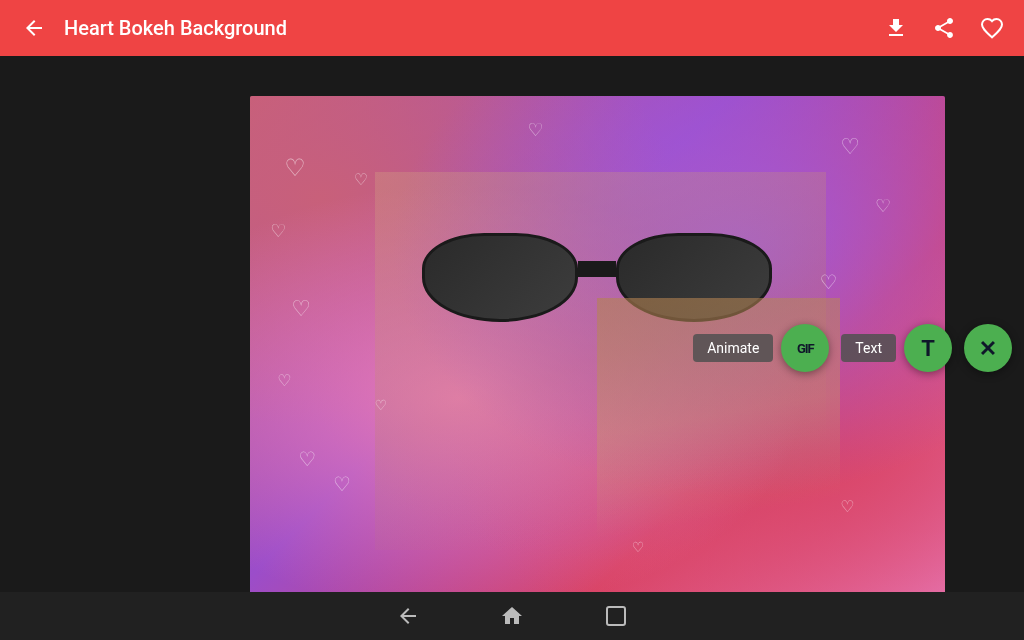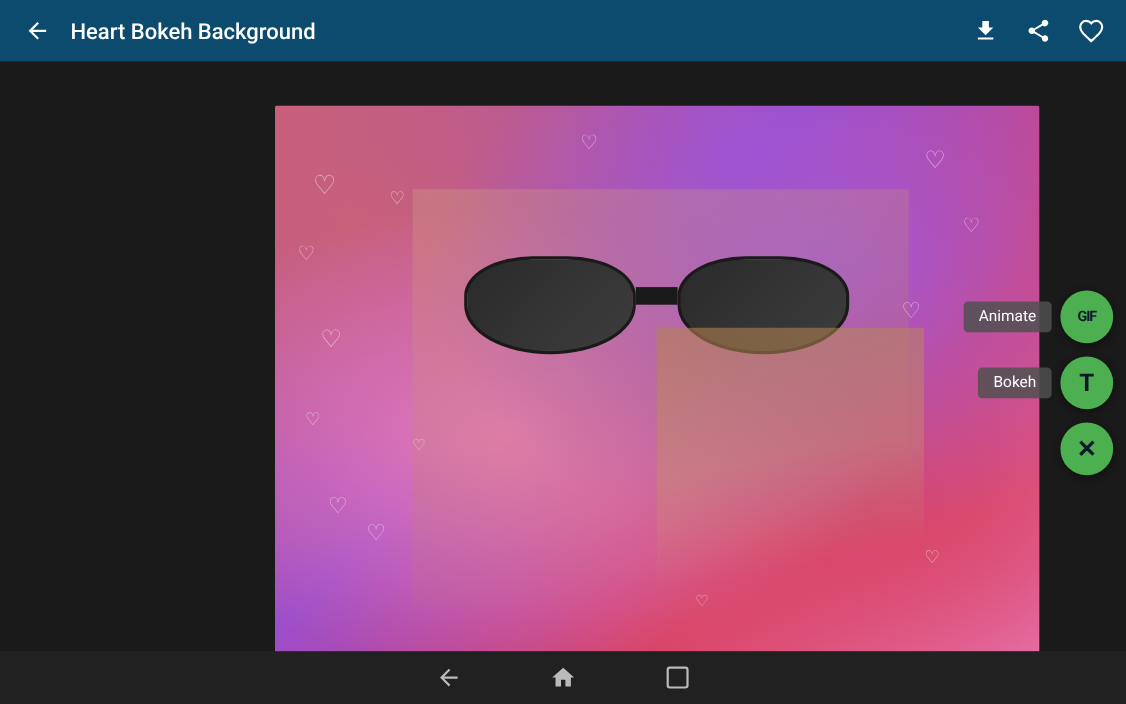--- a/index.html
+++ b/index.html
@@ -9,21 +9,21 @@
       background: #000;
       font-family: 'Roboto', Arial, sans-serif;
       overflow: hidden;
       position: relative;
     }
 
     
     #topbar {
       width: 100%;
       height: 56px;
-      background: #0c4a6e;
+      background: #ef4444;
       display: flex;
       align-items: center;
       padding: 0 16px;
       position: relative;
       z-index: 10;
     }
     #back-btn {
       width: 36px;
       height: 36px;
       display: flex;
@@ -161,21 +161,21 @@
       justify-content: center;
     }
 
     
     #fab-container {
       position: absolute;
       right: 12px;
       top: 50%;
       transform: translateY(-50%);
       display: flex;
-      flex-direction: column;
+      flex-direction: row;
       gap: 12px;
       z-index: 20;
       align-items: flex-end;
     }
 
     .fab-row {
       display: flex;
       align-items: center;
       gap: 8px;
     }
@@ -296,21 +296,21 @@
 
     <div class="fab-row">
       <div class="fab-label">Animate</div>
       <div class="fab-btn">
         <span style="font-size:13px;font-weight:bold;letter-spacing:-1px;">GIF</span>
       </div>
     </div>
 
 
     <div class="fab-row">
-      <div class="fab-label">Bokeh</div>
+      <div class="fab-label">Text</div>
       <div class="fab-btn">
         <span style="font-size:22px;font-weight:bold;">T</span>
       </div>
     </div>
 
     <div class="fab-row" style="justify-content:flex-end;">
       <div class="fab-btn close-btn">
         <span>✕</span>
       </div>
     </div>

